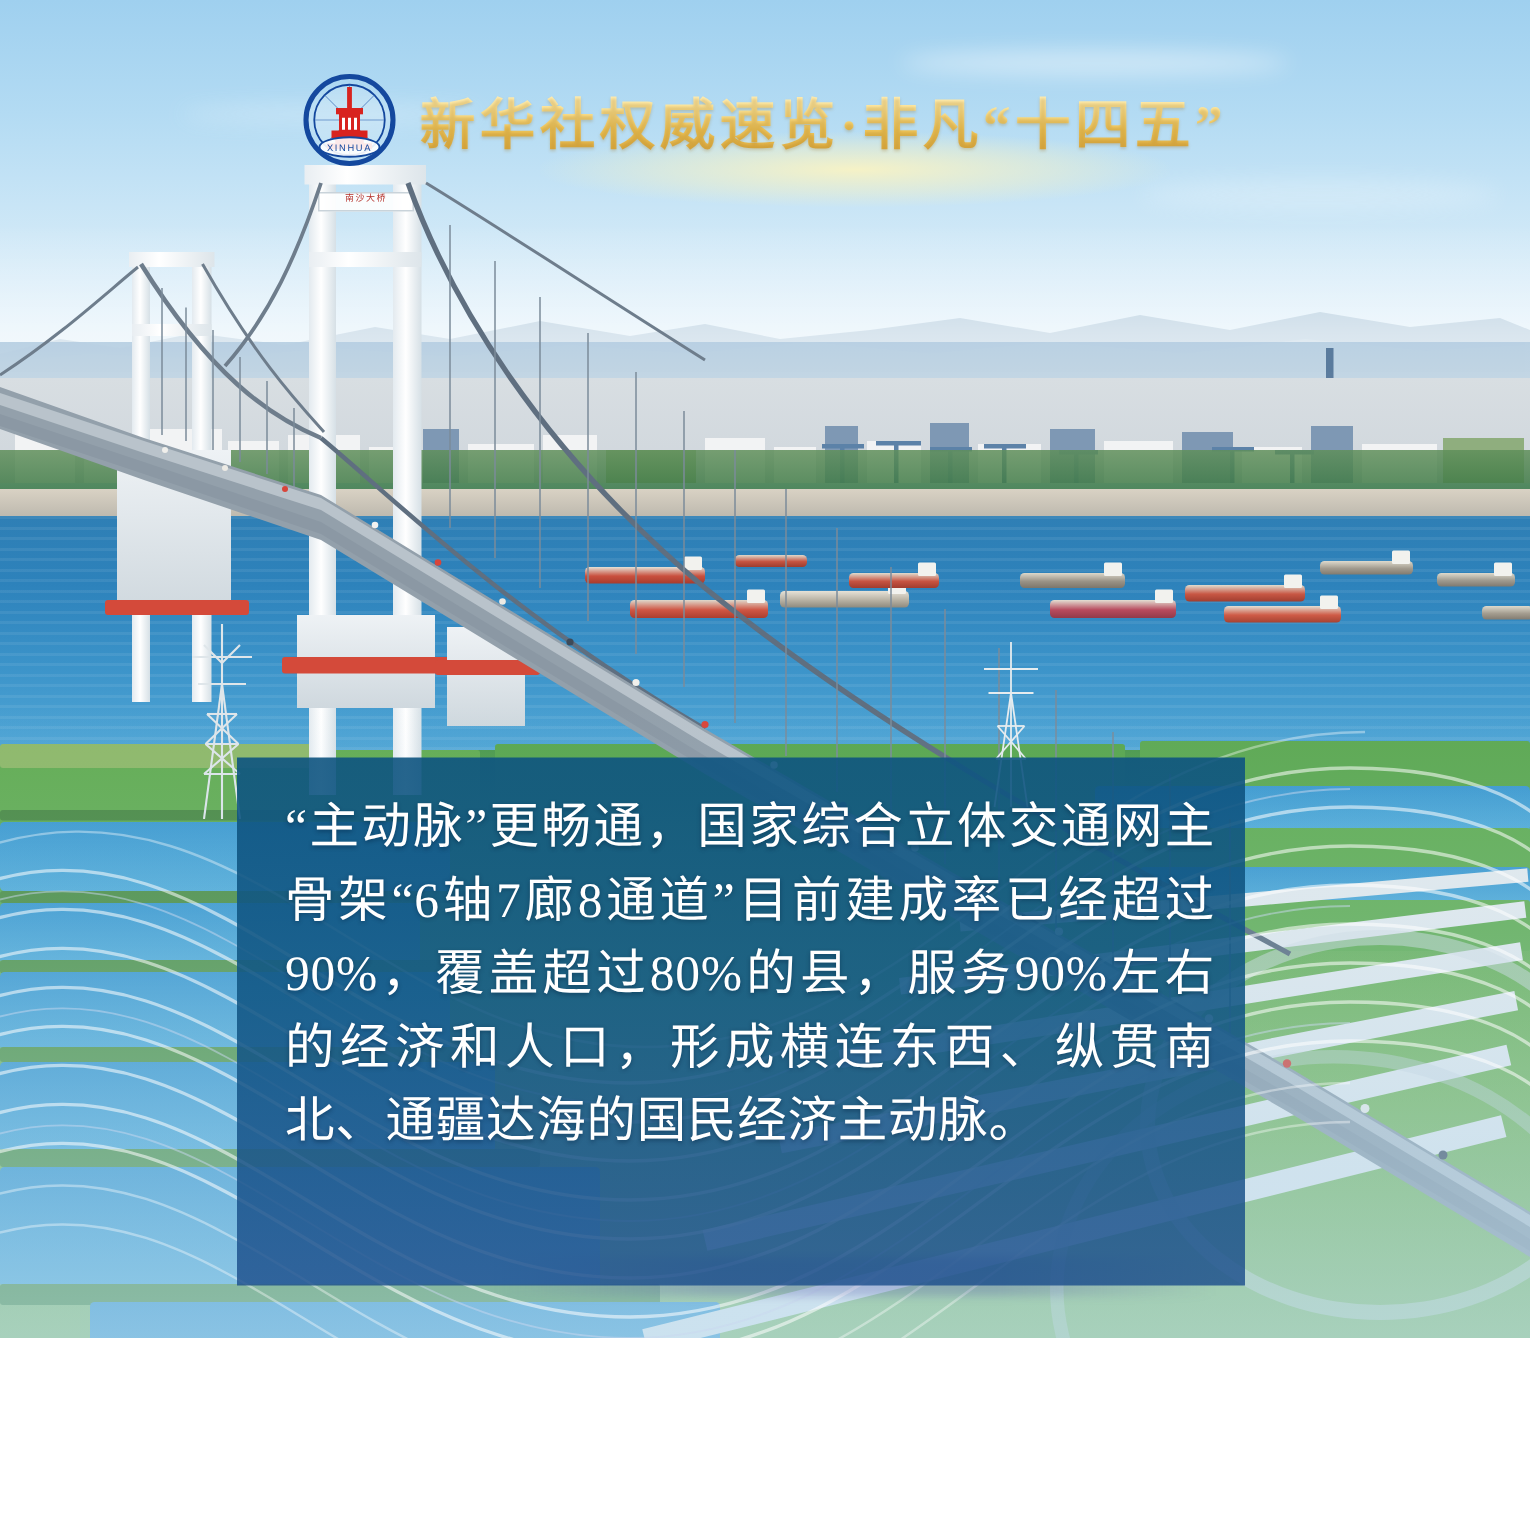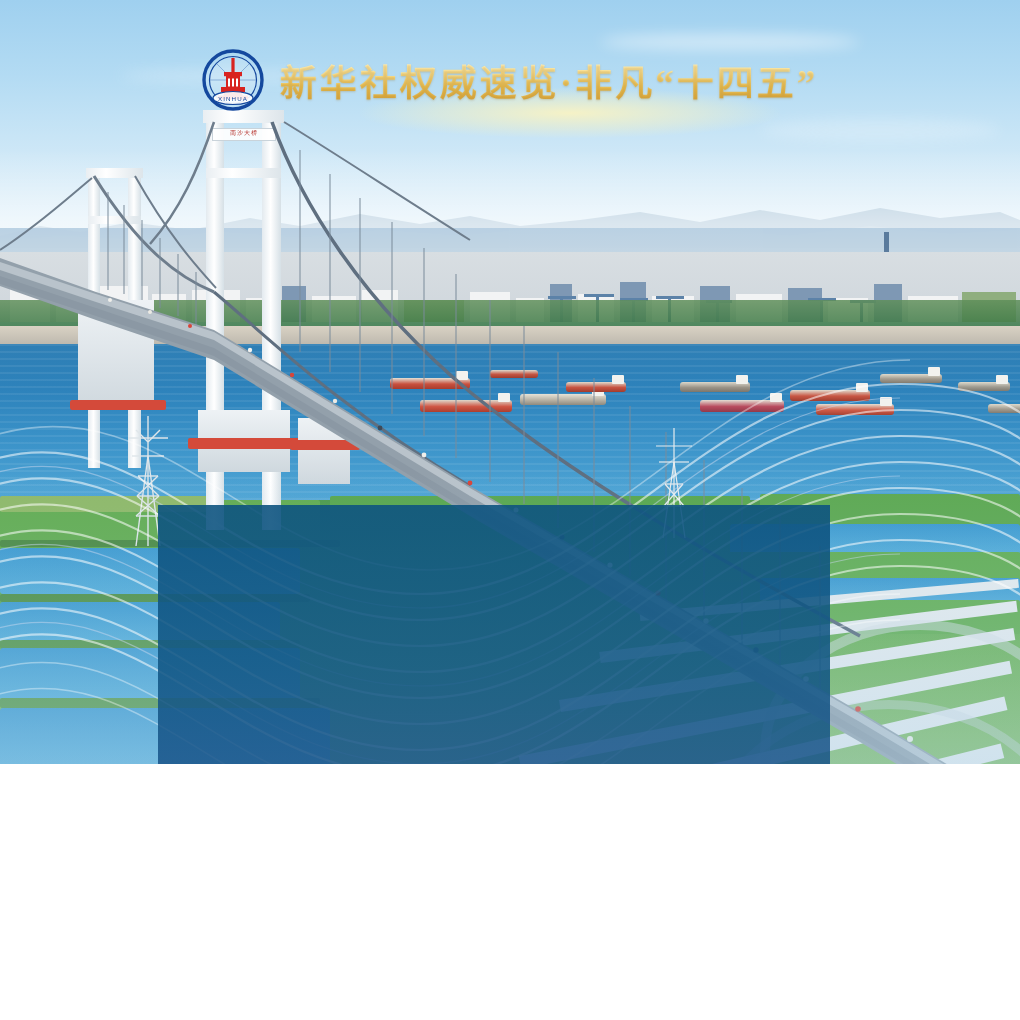--- a/index.html
+++ b/index.html
@@ -1,21 +1,21 @@
 <!DOCTYPE html>
 <html lang="zh-CN"><head>
 <meta charset="utf-8">
 <title>新华社权威速览</title>
 <style>
   html,body{margin:0;padding:0;background:#fff;}
   body{font-family:"Liberation Serif","DejaVu Serif",serif;}
 
   #poster{
     position:relative;
-    width:1020px;height:764px;
+    width:1020px;height:892px;
     overflow:hidden;
     background:#bcdcf0;
   }
 
   
   .sky{
     position:absolute;left:0;top:0;width:1020px;height:270px;
     background:linear-gradient(180deg,#9fd0ef 0%,#b3dbf3 28%,#cfe8f7 58%,#dceef9 80%,#e3f0f8 100%);
   }
   .sky-haze{
@@ -509,14 +509,15 @@
 
         <ellipse cx="31" cy="49" rx="20" ry="6.5" fill="#ffffff" opacity="0.9"></ellipse>
         <ellipse cx="31" cy="49" rx="20" ry="6.5" fill="none" stroke="#14489e" stroke-width="1.2"></ellipse>
         <text x="31" y="51.6" text-anchor="middle" font-size="6.2" letter-spacing="1.1" font-family="Liberation Sans, sans-serif" fill="#14489e">XINHUA</text>
       </svg>
     </div>
     <div class="headline">新华社权威速览·非凡“十四五”</div>
   </div>
 
   <div class="panel"></div>
+  <div class="panel-text">“主动脉”更畅通，国家综合立体交通网主骨架“6轴7廊8通道”目前建成率已经超过90%，覆盖超过80%的县，服务90%左右的经济和人口，形成横连东西、纵贯南北、通疆达海的国民经济主动脉。</div>
 
 </div>
 
 </body></html>

